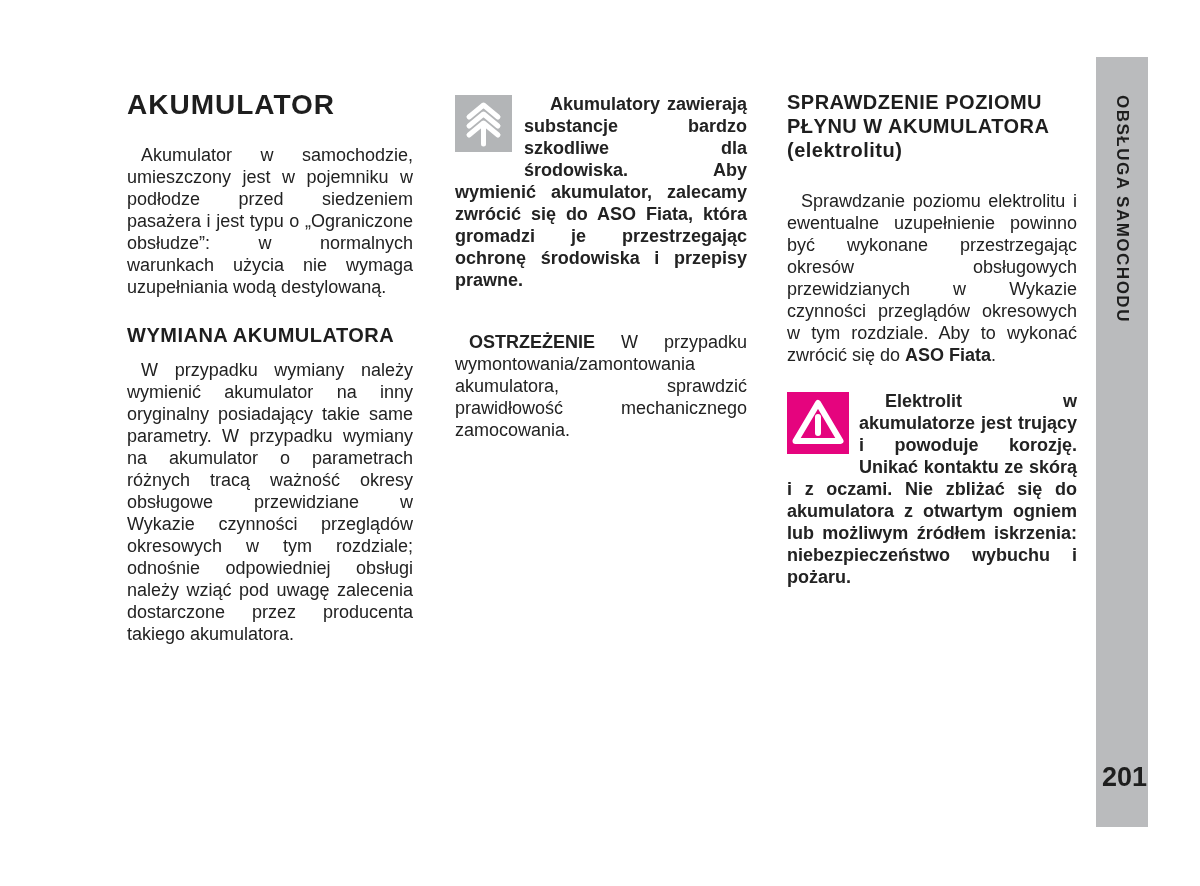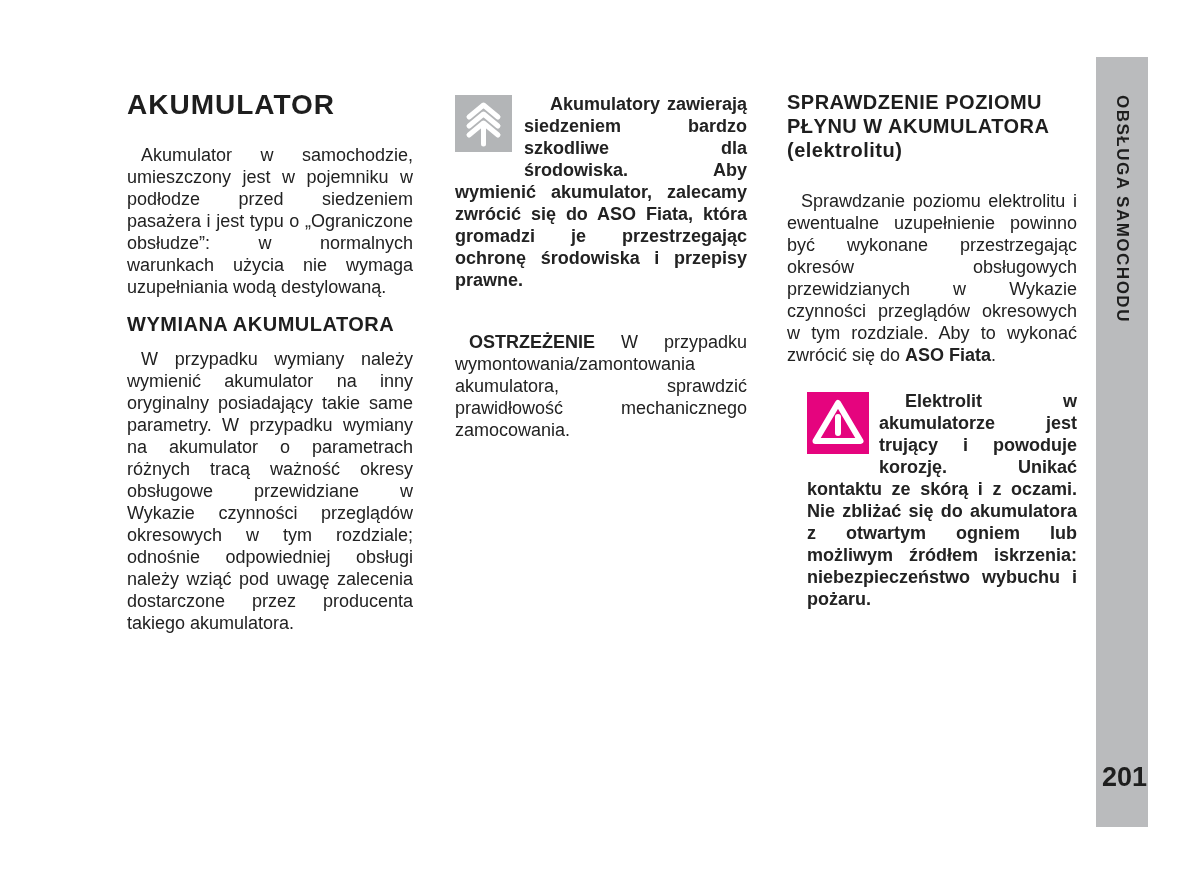--- a/index.html
+++ b/index.html
@@ -26,42 +26,42 @@
   .col3 { left:787px; top:90px;  width:290px; }
 
   .title {
     font-size:28px; line-height:30px; font-weight:700;
     letter-spacing:1px; color:#1e1e1e;
     margin-bottom:24px; text-align:left;
   }
   .subhead {
     font-size:20px; line-height:24px; font-weight:700;
     letter-spacing:0.5px; color:#1e1e1e;
-    margin-top:14px; margin-bottom:12px; text-align:left;
+    margin-top:25px; margin-bottom:12px; text-align:left;
   }
   .subhead3 { margin-top:0; margin-bottom:28px; }
   .subhead3 .hline { display:block; }
   .body-para { margin:0; }
   .indent { text-indent:14px; }
   .big-indent { text-indent:26px; }
   .bold-note { font-weight:700; }
 
   
   .eco-icon {
     float:left; width:57px; height:57px;
     margin:2px 12px 8px 0;
   }
   .warn-icon {
     float:left; width:62px; height:62px;
     margin:2px 10px 8px 0;
   }
   .eco-icon svg, .warn-icon svg { display:block; width:100%; height:100%; }
 
   .warning-para { margin-top:40px; }
-  .warnbox { margin-top:24px;margin-left:20px; }
+  .warnbox { margin-top:24px; }
 
   
   .side-bar {
     position:absolute; left:1096px; top:57px;
     width:52px; height:770px;
     background:#babbbd;
   }
   .side-label-wrap {
     position:absolute; left:1096px; top:95px; width:52px;
     text-align:center;
@@ -96,21 +96,21 @@
         <svg viewBox="0 0 57 57" xmlns="http://www.w3.org/2000/svg" aria-hidden="true">
           <rect x="0" y="0" width="57" height="57" fill="#b3b5b7"></rect>
           <g fill="none" stroke="#ffffff" stroke-width="5" stroke-linecap="round" stroke-linejoin="round">
             <path d="M14 22 L28.5 10 L43 22"></path>
             <path d="M14 31 L28.5 19 L43 31"></path>
             <path d="M14 40 L28.5 28 L43 40"></path>
             <line x1="28.5" y1="31" x2="28.5" y2="49"></line>
           </g>
         </svg>
       </span>
-      <p class="body-para bold-note big-indent">Akumulatory zawierają siedzeniem bardzo szkodliwe dla środowiska. Aby wymienić akumulator, zalecamy zwrócić się do ASO Fiata, która gromadzi je przestrzegając ochronę środowiska i przepisy prawne.</p>
+      <p class="body-para bold-note big-indent">Akumulatory zawierają substancje bardzo szkodliwe dla środowiska. Aby wymienić akumulator, zalecamy zwrócić się do ASO Fiata, która gromadzi je przestrzegając ochronę środowiska i przepisy prawne.</p>
     </div>
     <p class="body-para indent warning-para">
       <b>OSTRZEŻENIE</b><span> W przypadku wymontowania/zamontowania akumulatora, sprawdzić prawidłowość mechanicznego zamocowania.</span>
     </p>
   </div>
 
   <div class="col col3">
     <h2 class="subhead subhead3">
       <span class="hline">SPRAWDZENIE POZIOMU</span>
       <span class="hline">PŁYNU W AKUMULATORA</span>

